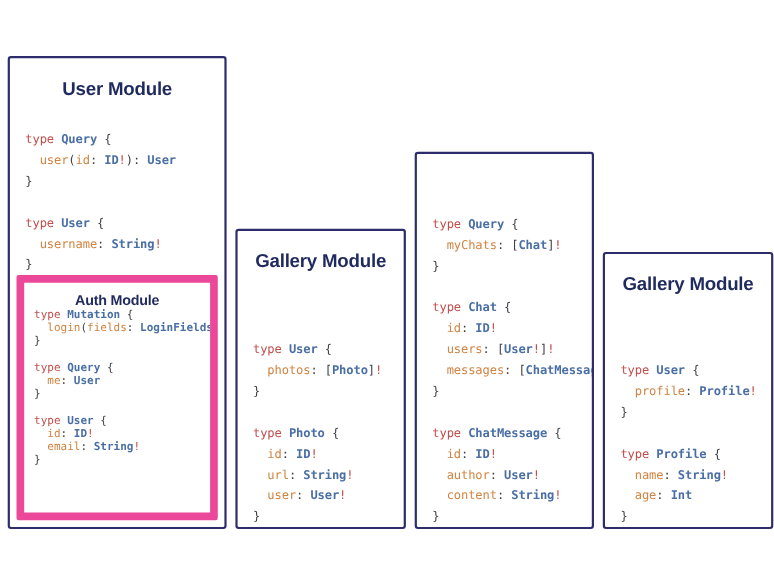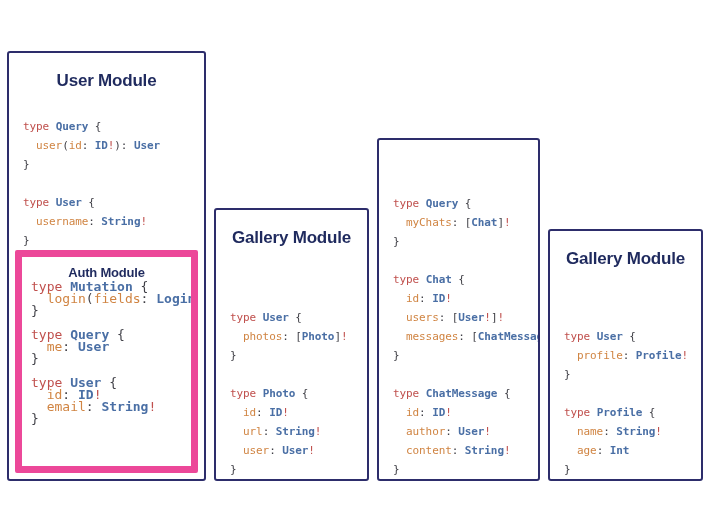--- a/index.html
+++ b/index.html
@@ -50,21 +50,21 @@
   .code{
     font-family:"DejaVu Sans Mono","Liberation Mono",monospace;
     white-space:pre;
     color:#3f3f46;
     font-size:11px;
     line-height:19px;
     padding:0 6px 0 14px;
     letter-spacing:-0.1px;
   }
   .code.small{
-    font-size:13px;
+    font-size:10px;
     line-height:12px;
     padding:0 4px 0 9px;
     letter-spacing:0;
   }
 
   
   .t-kw{color:#c0504d;}
   .t-type{color:#4a6fa5;font-weight:bold;}
   .t-field{color:#d08442;}
   .t-bang{color:#c0504d;}

